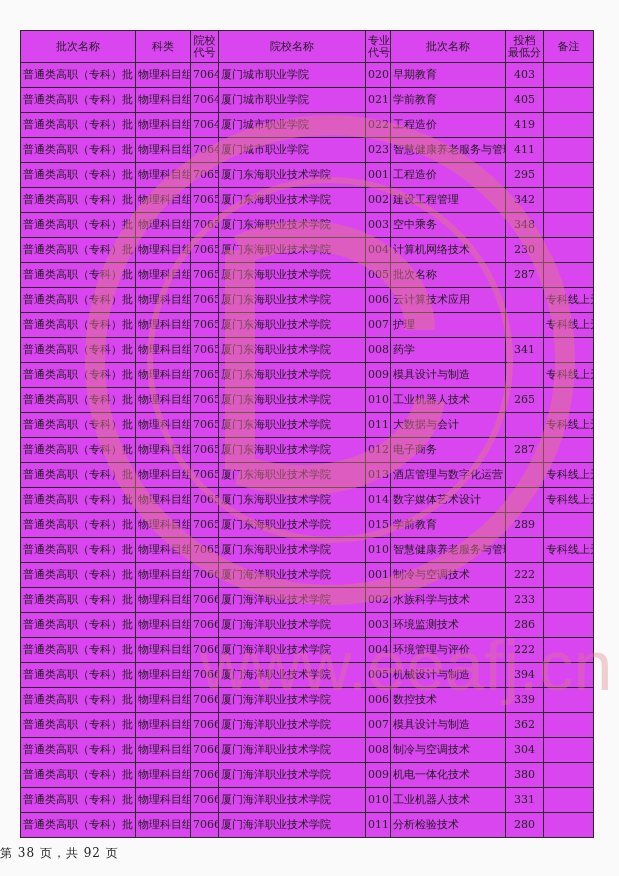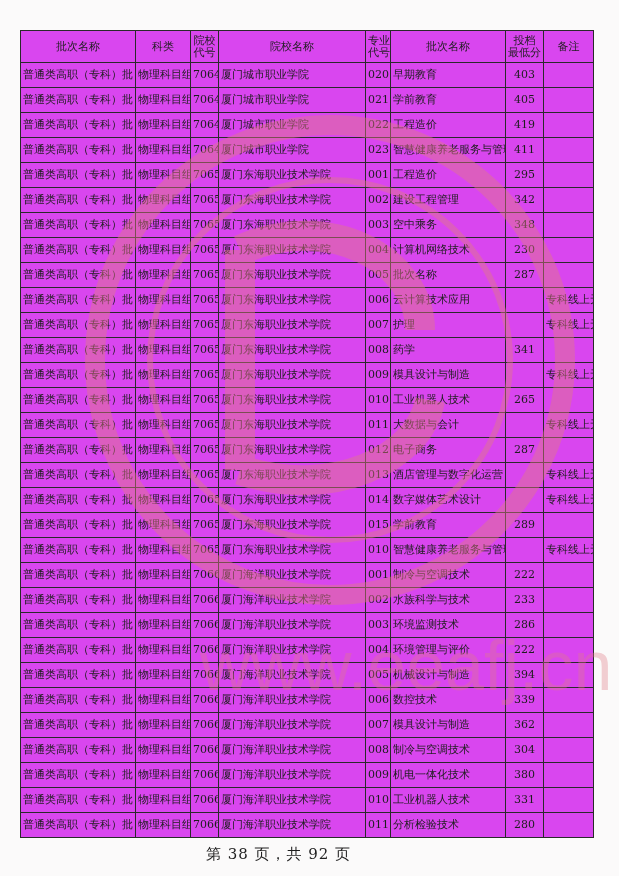--- a/index.html
+++ b/index.html
@@ -16,21 +16,21 @@
     border:1px solid #2a2a2a; font-size:11px; font-weight:normal; padding:0 2px;
     overflow:hidden; white-space:nowrap; line-height:12px;
   }
   table.adm thead th { height:31px; text-align:center; }
   table.adm tbody td { height:24px; }
   td.c { text-align:center; }
   td.l { text-align:left; }
   td.wrap, th.wrap { white-space:normal;margin-left:40px; }
   .note { font-size:10.5px; line-height:11px; text-align:center; white-space:normal; }
   .footer {
-    position:absolute; left:0; width:557px; top:845px; text-align:center; font-size:15px; z-index:3;
+    position:absolute; left:0; width:557px; top:845px; text-align:left; font-size:12px; z-index:3;
     letter-spacing:1px;
   }
 </style>
 </head>
 <body>
 
 <svg class="watermark" viewBox="0 0 619 876">
   <g opacity="0.45" fill="none" stroke="#e07a86">
     <circle cx="330" cy="360" r="235" stroke-width="20"></circle>
     <circle cx="330" cy="360" r="180" stroke-width="6"></circle>

